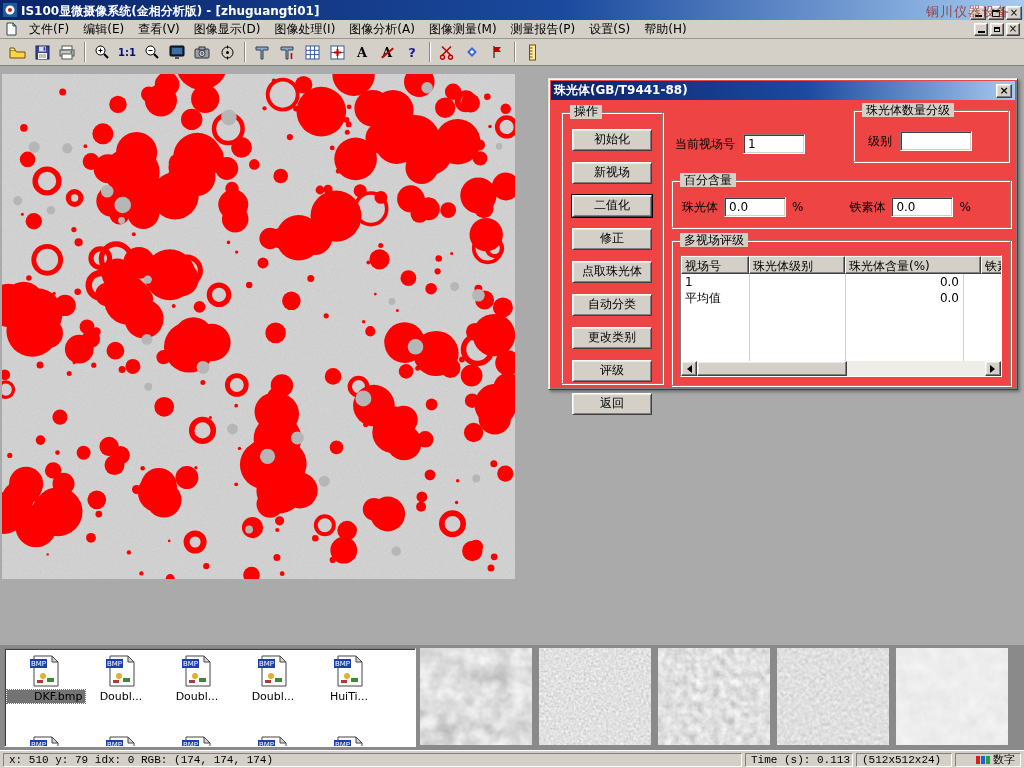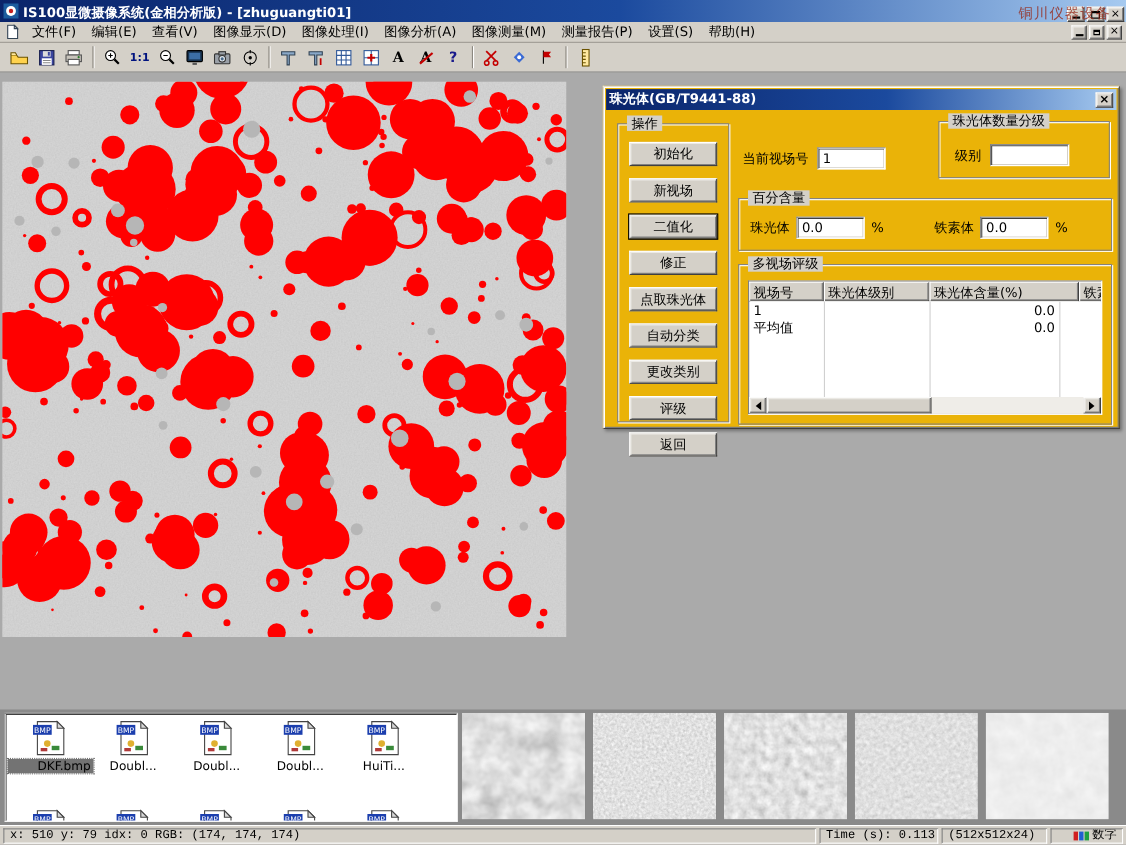--- a/index.html
+++ b/index.html
@@ -40,34 +40,34 @@
   .actual-size-icon { font-size:10px; color:#00137f; }
   .font-icon, .font-strike-icon { font-size:13px; font-family:"DejaVu Serif",serif; }
   .help-icon { font-size:13px; color:#1a1a8c; }
   .red-slash { position:absolute; left:4px; top:10px; width:15px; height:2px; background:#c40000; transform:rotate(-40deg); }
 
   
   .workspace { position:absolute; left:0; top:66px; width:1024px; height:579px; background:#aaaaaa; }
   .specimen { position:absolute; left:2px; top:8px; width:513px; height:505px; overflow:hidden; }
 
   
-  .dialog { position:absolute; left:548px; top:78px; width:470px; height:312px; background:#eab308;
+  .dialog { position:absolute; left:548px; top:78px; width:470px; height:312px; background:#ef4444;
     border:1px solid; border-color:#e6e4df #404040 #404040 #e6e4df;
     box-shadow:inset 1px 1px 0 #fff, inset -1px -1px 0 #808080, 2px 2px 3px rgba(0,0,0,.35); z-index:10; }
   .dlg-title { height:19px; margin:2px; background:linear-gradient(90deg,#0a246a 0%,#1b4a9e 55%,#a6caf0 100%);
     color:#fff; font-weight:bold; font-size:12px; display:flex; align-items:center; padding:0 3px; }
   .dlg-close { margin-left:auto; width:16px; height:14px; background:#d4d0c8; border:1px solid;
     border-color:#fff #404040 #404040 #fff; box-shadow:inset -1px -1px 0 #808080, inset 1px 1px 0 #eceae5;
     color:#000; font-size:11px; line-height:12px; text-align:center; font-weight:bold; }
   .dlg-content { position:relative; height:287px; margin:0 2px; }
 
   .gbox { position:absolute; border:1px solid #87837b; box-shadow:inset 1px 1px 0 #fff, 1px 1px 0 #fff; }
   .gbox > .legend { position:absolute; top:-8px; left:8px; background:#d4d0c8; padding:0 4px; line-height:14px; white-space:nowrap; }
 
-  .g-op { left:10px; top:10px; width:102px; height:272px; }
+  .g-op { left:10px; top:10px; width:102px; height:272px;font-family:Liberation Mono, monospace; }
   #op-buttons { display:flex; flex-direction:column; align-items:center; gap:11px; padding-top:16px; }
   .op-btn { width:80px; height:22px; background:#d4d0c8; border:1px solid; border-color:#fff #404040 #404040 #fff;
     box-shadow:inset 1px 1px 0 #eceae5, inset -1px -1px 0 #808080;
     text-align:center; line-height:20px; white-space:nowrap; font-size:12px; overflow:hidden; }
   .op-btn.active { outline:1px solid #000; box-shadow:inset 1px 1px 0 #eceae5, inset -1px -1px 0 #808080, inset 0 0 0 3px rgba(0,0,0,0.0); }
   .op-btn.active::after { content:""; }
 
   .row-current { position:absolute; left:124px; top:32px; display:flex; align-items:center; gap:8px; }
   .win-input { background:#fff; border:1px solid; border-color:#808080 #fff #fff #808080;
     box-shadow:inset 1px 1px 0 #404040, inset -1px -1px 0 #d4d0c8;

